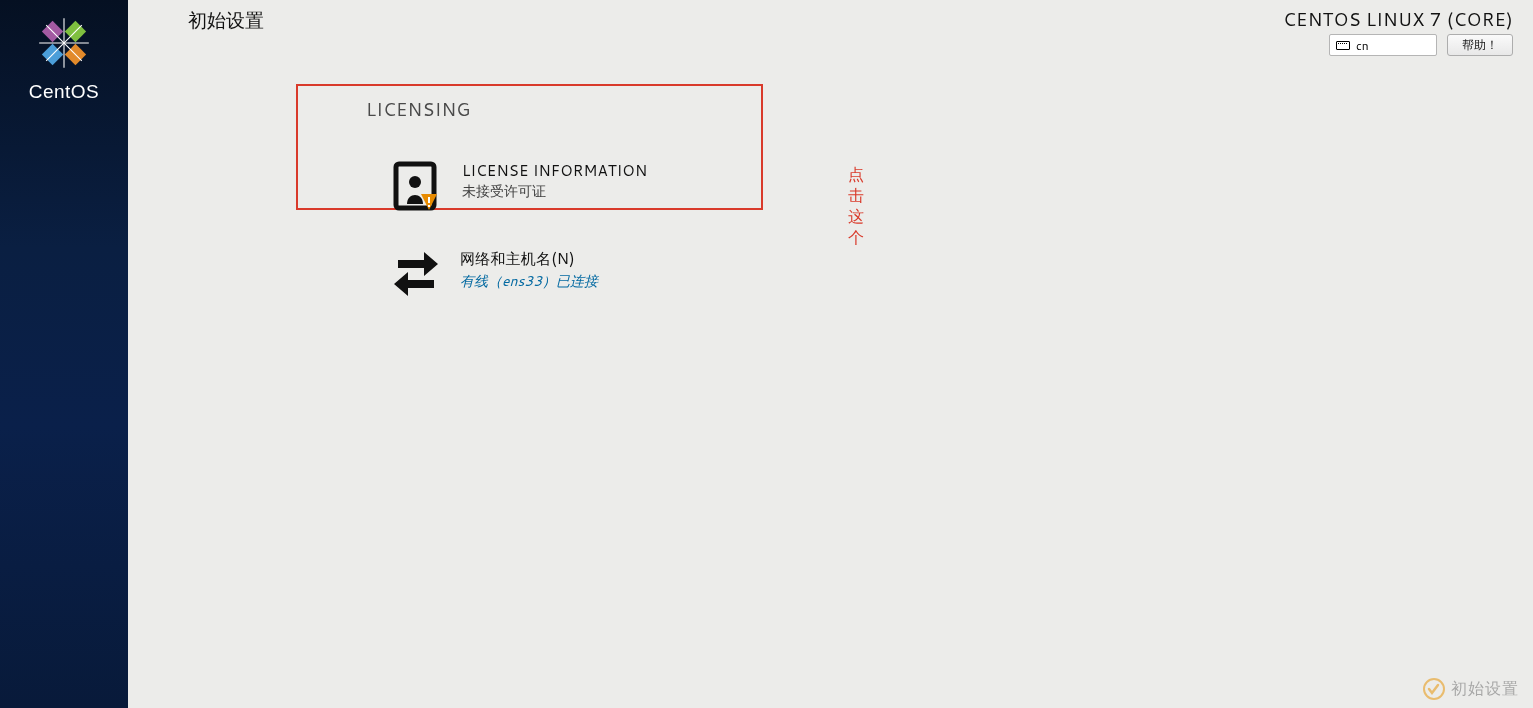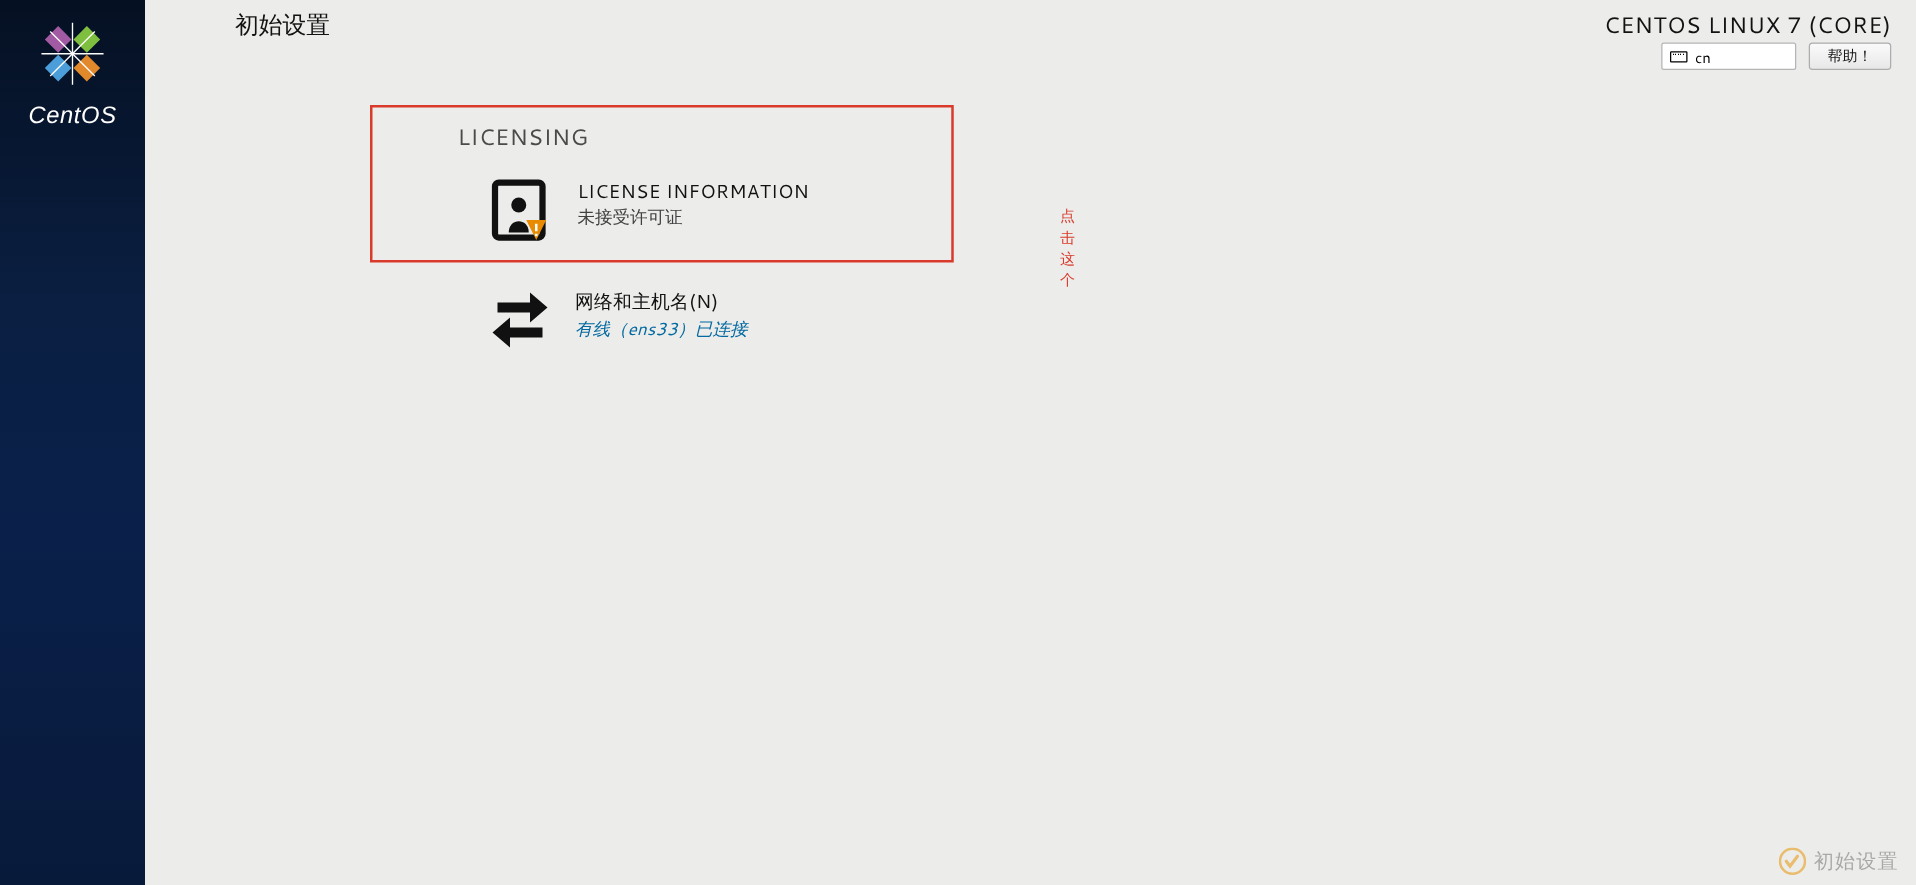--- a/index.html
+++ b/index.html
@@ -7,27 +7,26 @@
   width: 1533px;
   height: 708px;
   font-family: "Cantarell", "Helvetica Neue", sans-serif;
   background: #ececea;
   overflow: hidden;
   position: relative;
 }
 .sidebar {
   position: absolute;
   left: 0; top: 0;
-  width: 116px; height: 100%;
+  width: 128px; height: 100%;
   background: linear-gradient(180deg, #051022 0%, #0a1f42 35%, #0a204a 60%, #081a3a 100%);
   display: flex;
   flex-direction: column;
   align-items: center;
   padding-top: 16px;
-  font-style: italic;
 }
 .centos-logo-wrap { text-align: center; }
 .centos-brand {
   font-family: "Segoe UI", "Helvetica Neue", sans-serif;
   font-size: 19px; color: #fff; font-weight: 300;
   letter-spacing: 0.5px; margin-top: 6px;
 }
 .main {
   position: absolute;
   left: 116px; top: 0; right: 0; bottom: 0;
@@ -84,31 +83,31 @@
   width: 467px; height: 126px;
   position: relative;
   padding: 10px 0 0 68px;
 }
 .section-h {
   font-size: 18px; color: #4a4a4a; font-weight: 300;
   letter-spacing: 0.3px;
 }
 .spoke {
   display: flex; align-items: flex-start; gap: 18px;
-  margin-top: 20px; margin-left: 26px;
+  margin-top: 38px; margin-left: 26px;
   cursor: pointer;
 }
 .spoke-icon { width: 52px; height: 52px; position: relative; flex: 0 0 52px; }
 .spoke-text .t-title { font-size: 15px; color: #111; font-weight: 400; letter-spacing: 0.2px; }
 .spoke-text .t-sub { font-size: 14px; margin-top: 2px; font-style: italic; }
 .t-sub.error { color: #404040; font-style: normal; font-weight: 400; font-family: sans-serif; }
 .t-sub.ok { color: #0369a1; }
 .annotation {
   position: absolute; left: 550px; top: 79px;
-  color: #d93a2b; font-size: 12px; font-family: "Microsoft YaHei", sans-serif;
+  color: #d93a2b; font-size: 16px; font-family: "Microsoft YaHei", sans-serif;
 }
 .section2 {
   margin-top: 10px; margin-left: 68px;
 }
 .watermark {
   position: absolute; right: 14px; bottom: 8px;
   display: flex; align-items: center; gap: 6px;
   opacity: 0.7;
 }
 .watermark .wm-text { font-size: 16px; color: #8c8c8c; font-family: "Microsoft YaHei", sans-serif; letter-spacing: 1px; }

